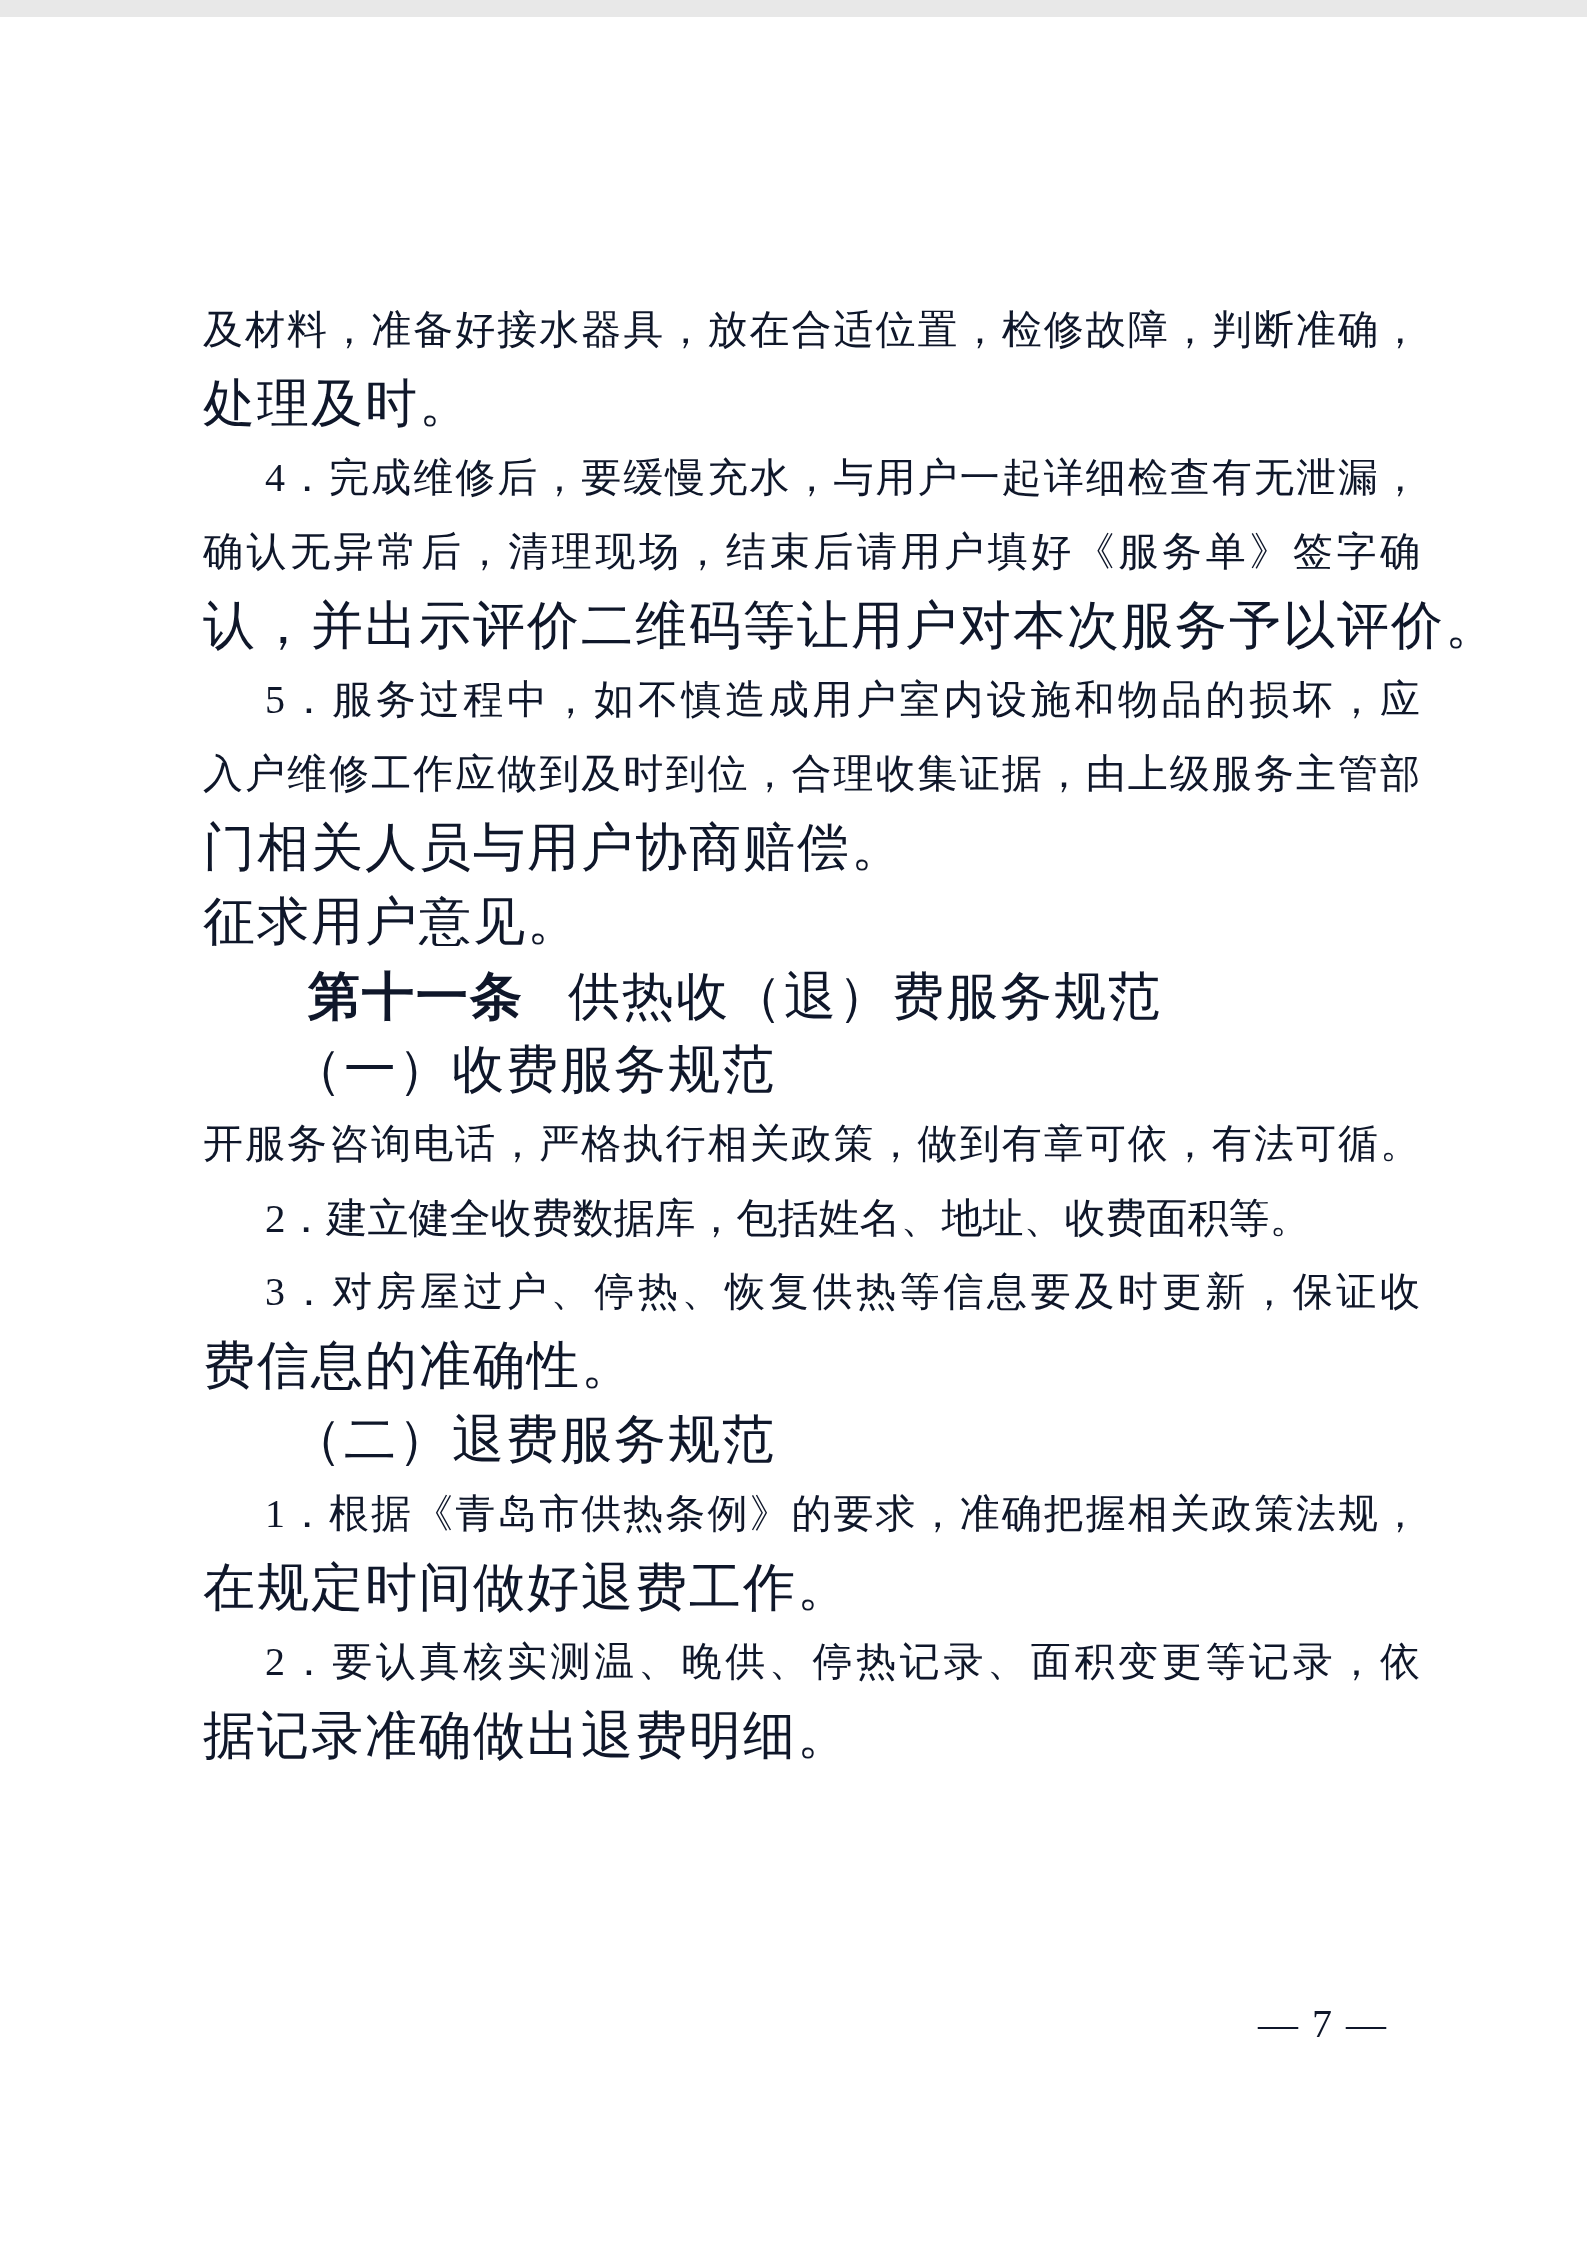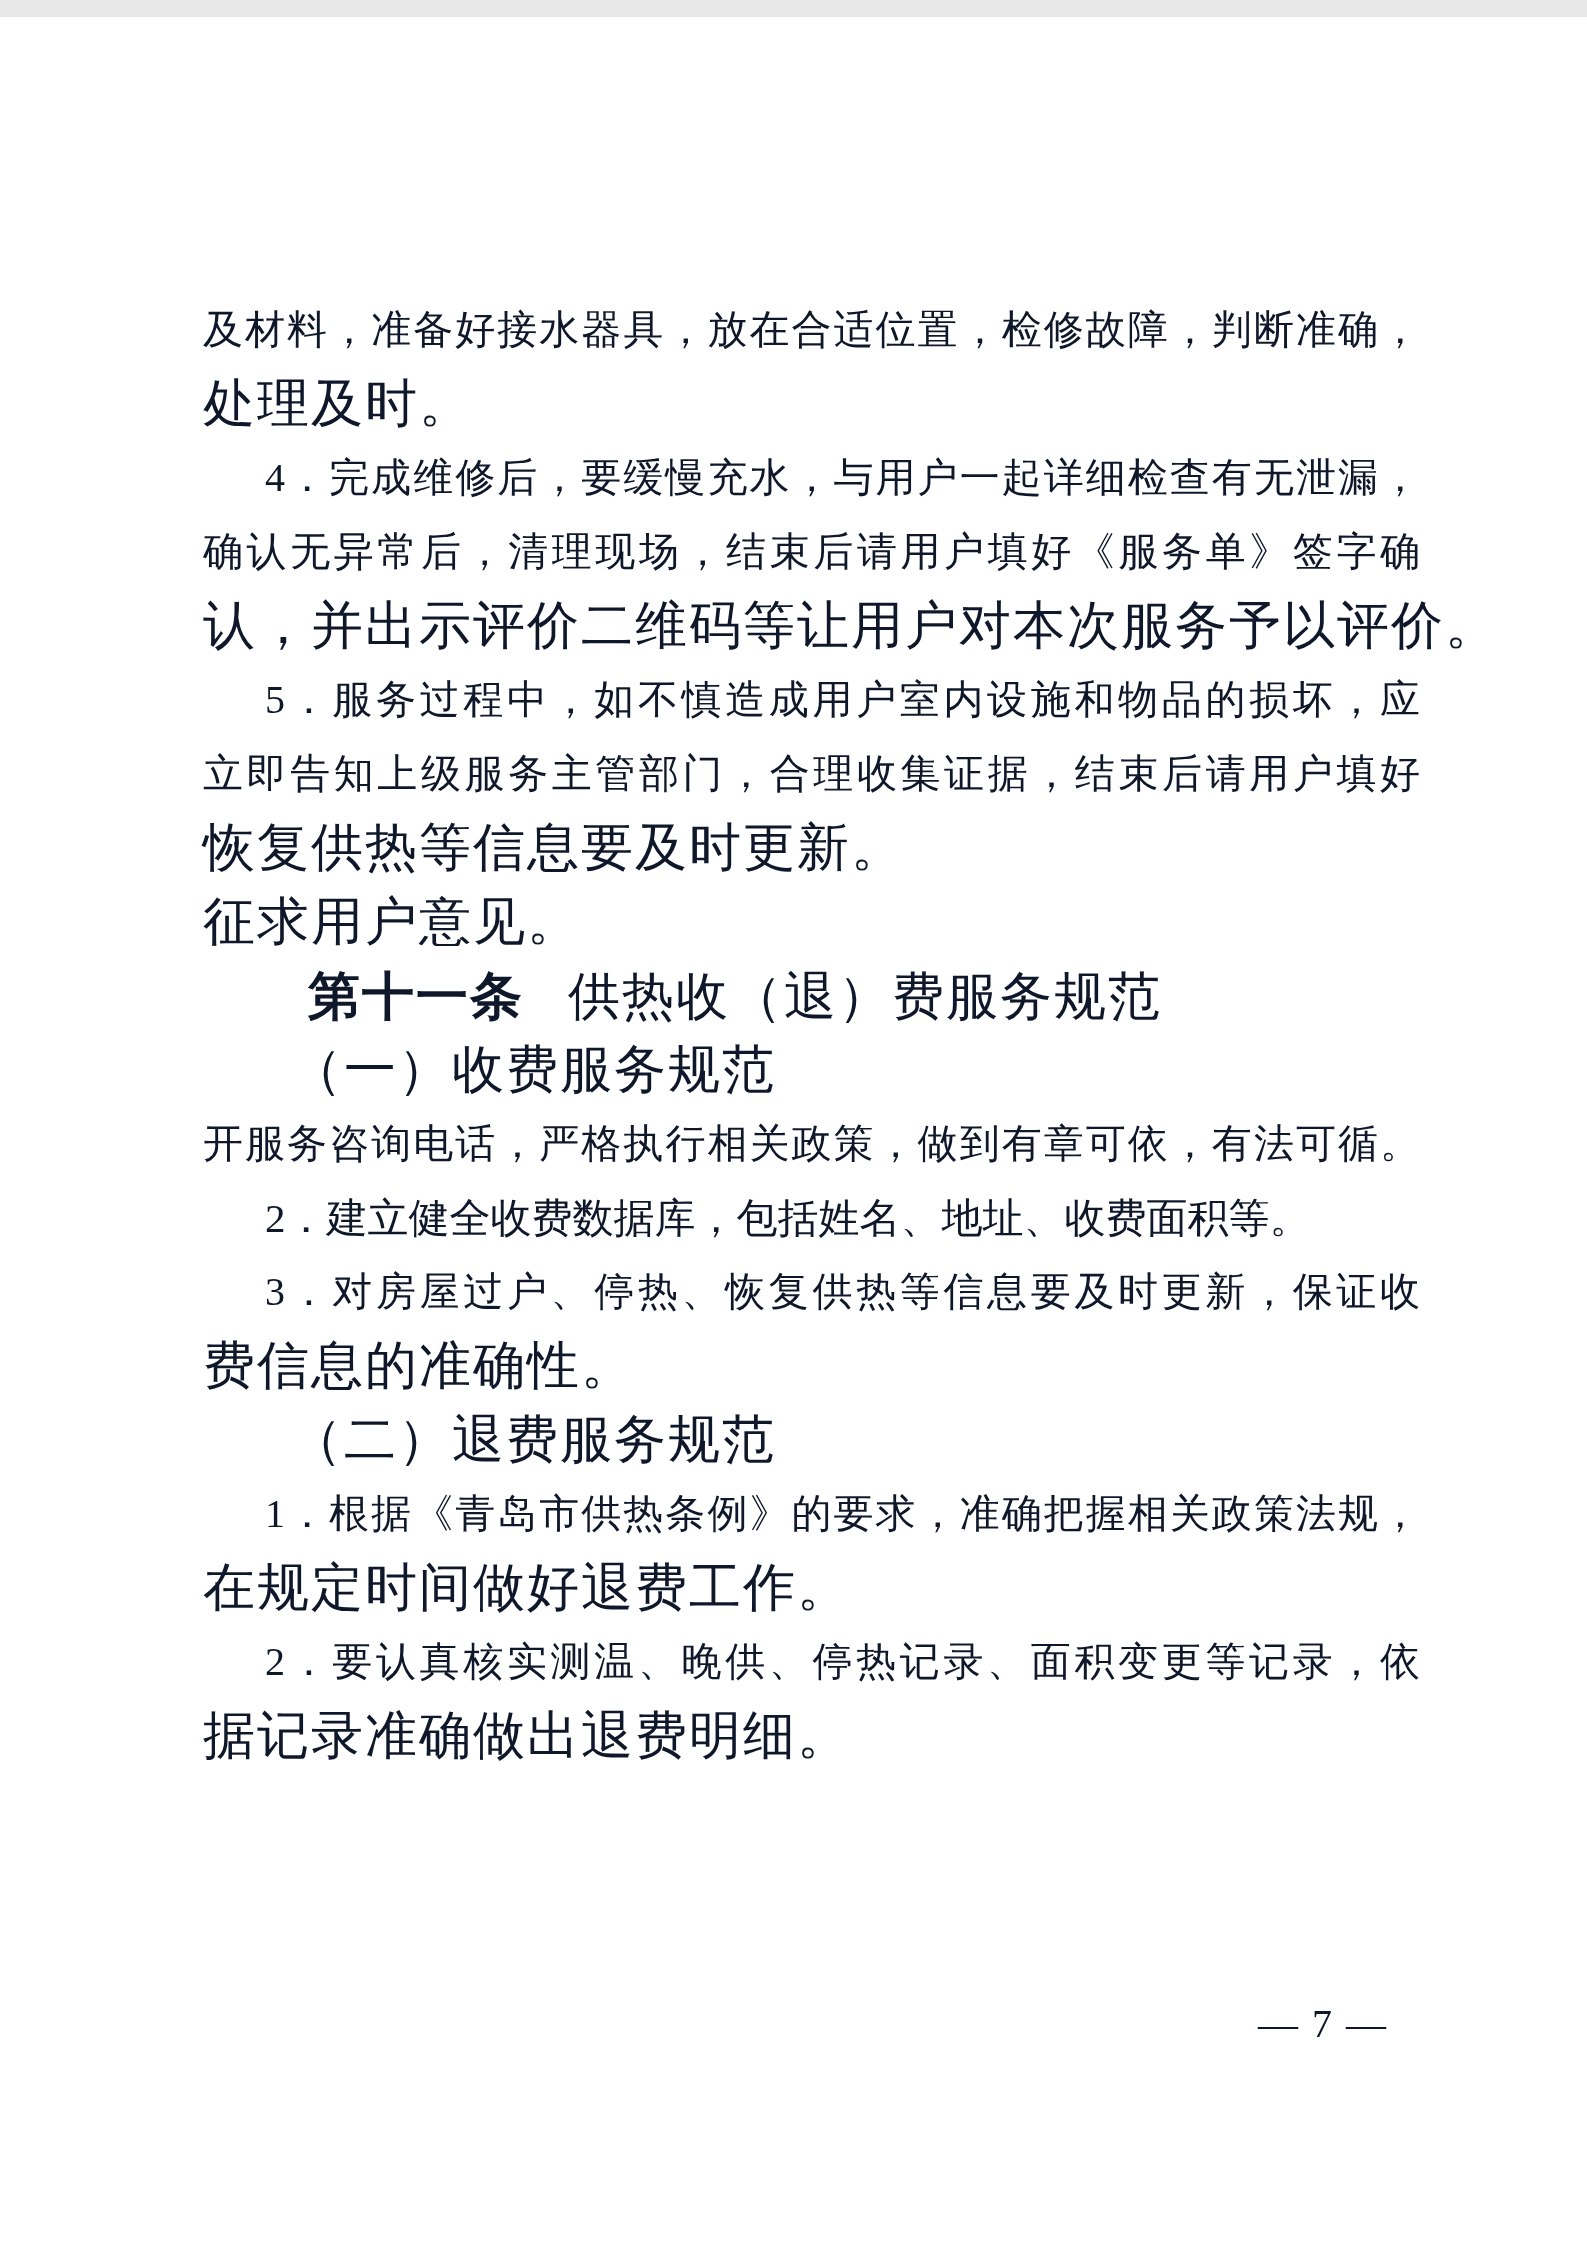--- a/index.html
+++ b/index.html
@@ -60,22 +60,22 @@
 <body>
 
 <div class="page">
   <div class="textblock">
     <div class="line full">及材料，准备好接水器具，放在合适位置，检修故障，判断准确，</div>
     <div class="line">处理及时。</div>
     <div class="line full ind-item">4．完成维修后，要缓慢充水，与用户一起详细检查有无泄漏，</div>
     <div class="line full">确认无异常后，清理现场，结束后请用户填好《服务单》签字确</div>
     <div class="line">认，并出示评价二维码等让用户对本次服务予以评价。</div>
     <div class="line full ind-item">5．服务过程中，如不慎造成用户室内设施和物品的损坏，应</div>
-    <div class="line full">立即告知上级服务主管部门，合理收集证据，结束后请用户填好</div>
-    <div class="line">恢复供热等信息要及时更新。</div>
+    <div class="line full">入户维修工作应做到及时到位，合理收集证据，由上级服务主管部</div>
+    <div class="line">门相关人员与用户协商赔偿。</div>
     <div class="line">征求用户意见。</div>
     <div class="line ind-head">
       <span class="hb">第十一条</span><span>供热收（退）费服务规范</span>
     </div>
     <div class="line ind-para">（一）收费服务规范</div>
     <div class="line full">开服务咨询电话，严格执行相关政策，做到有章可依，有法可循。</div>
     <div class="line tight ind-item">2．建立健全收费数据库，包括姓名、地址、收费面积等。</div>
     <div class="line full ind-item">3．对房屋过户、停热、恢复供热等信息要及时更新，保证收</div>
     <div class="line">费信息的准确性。</div>
     <div class="line ind-para">（二）退费服务规范</div>

